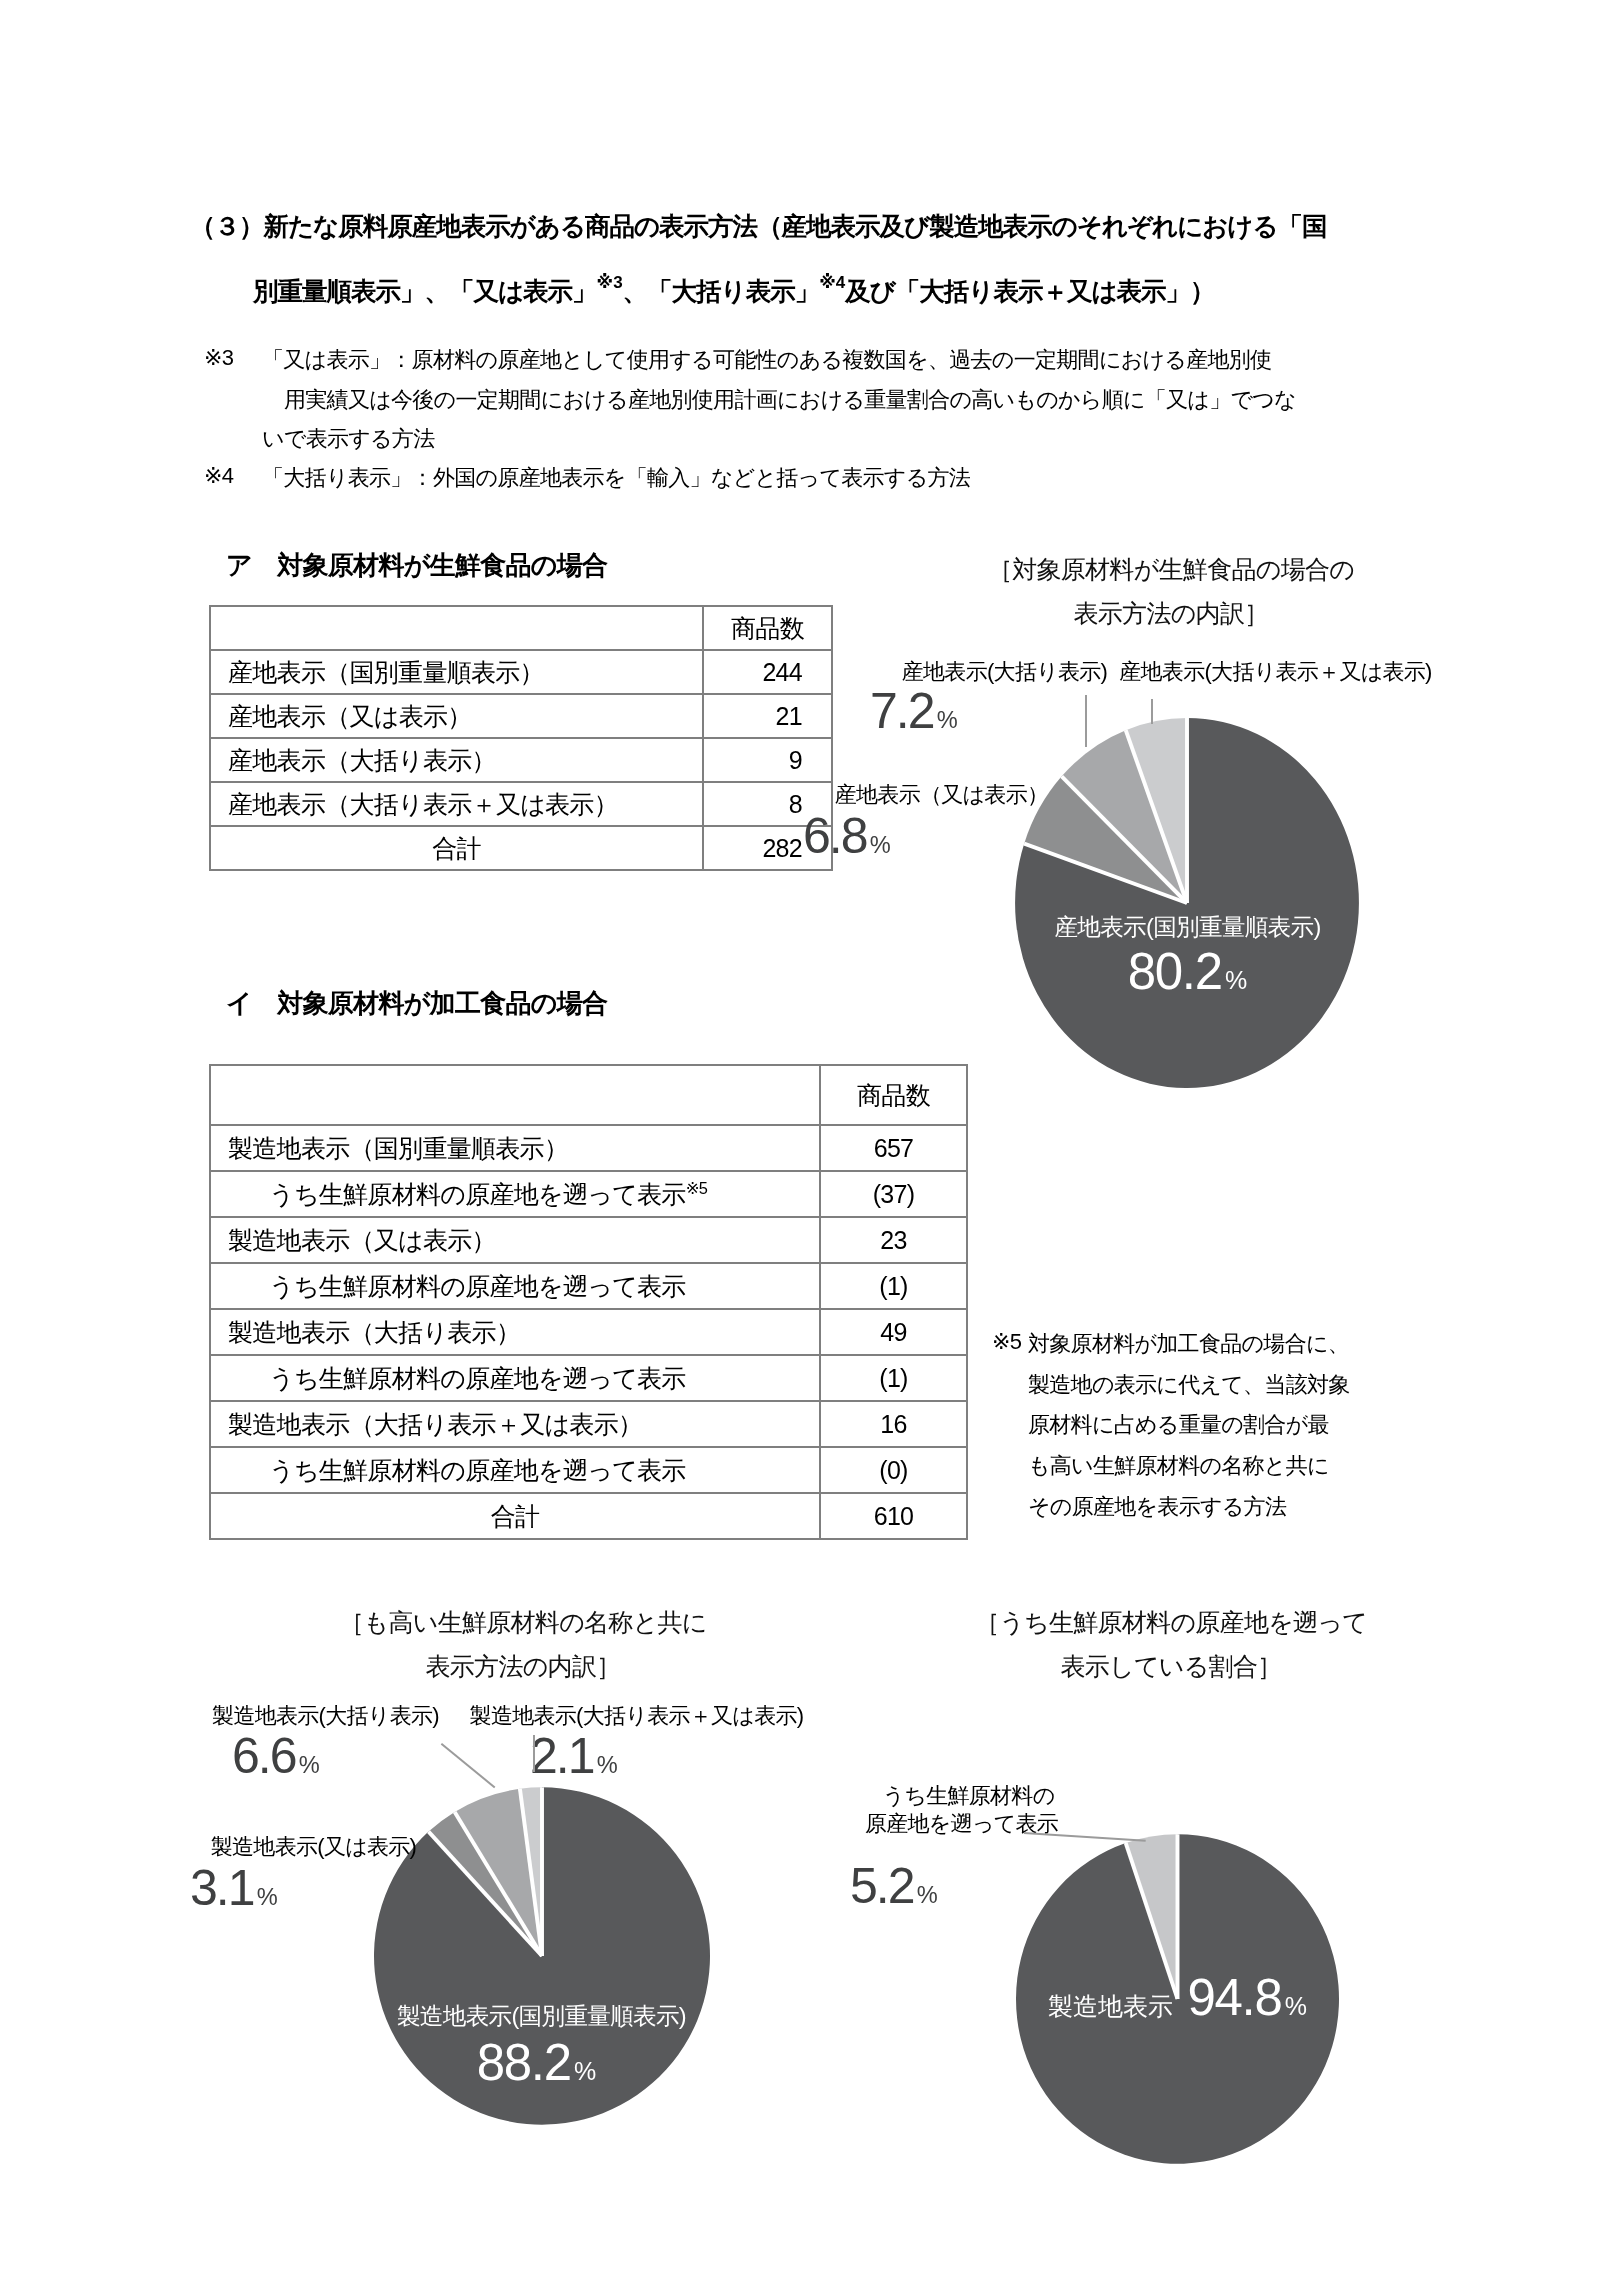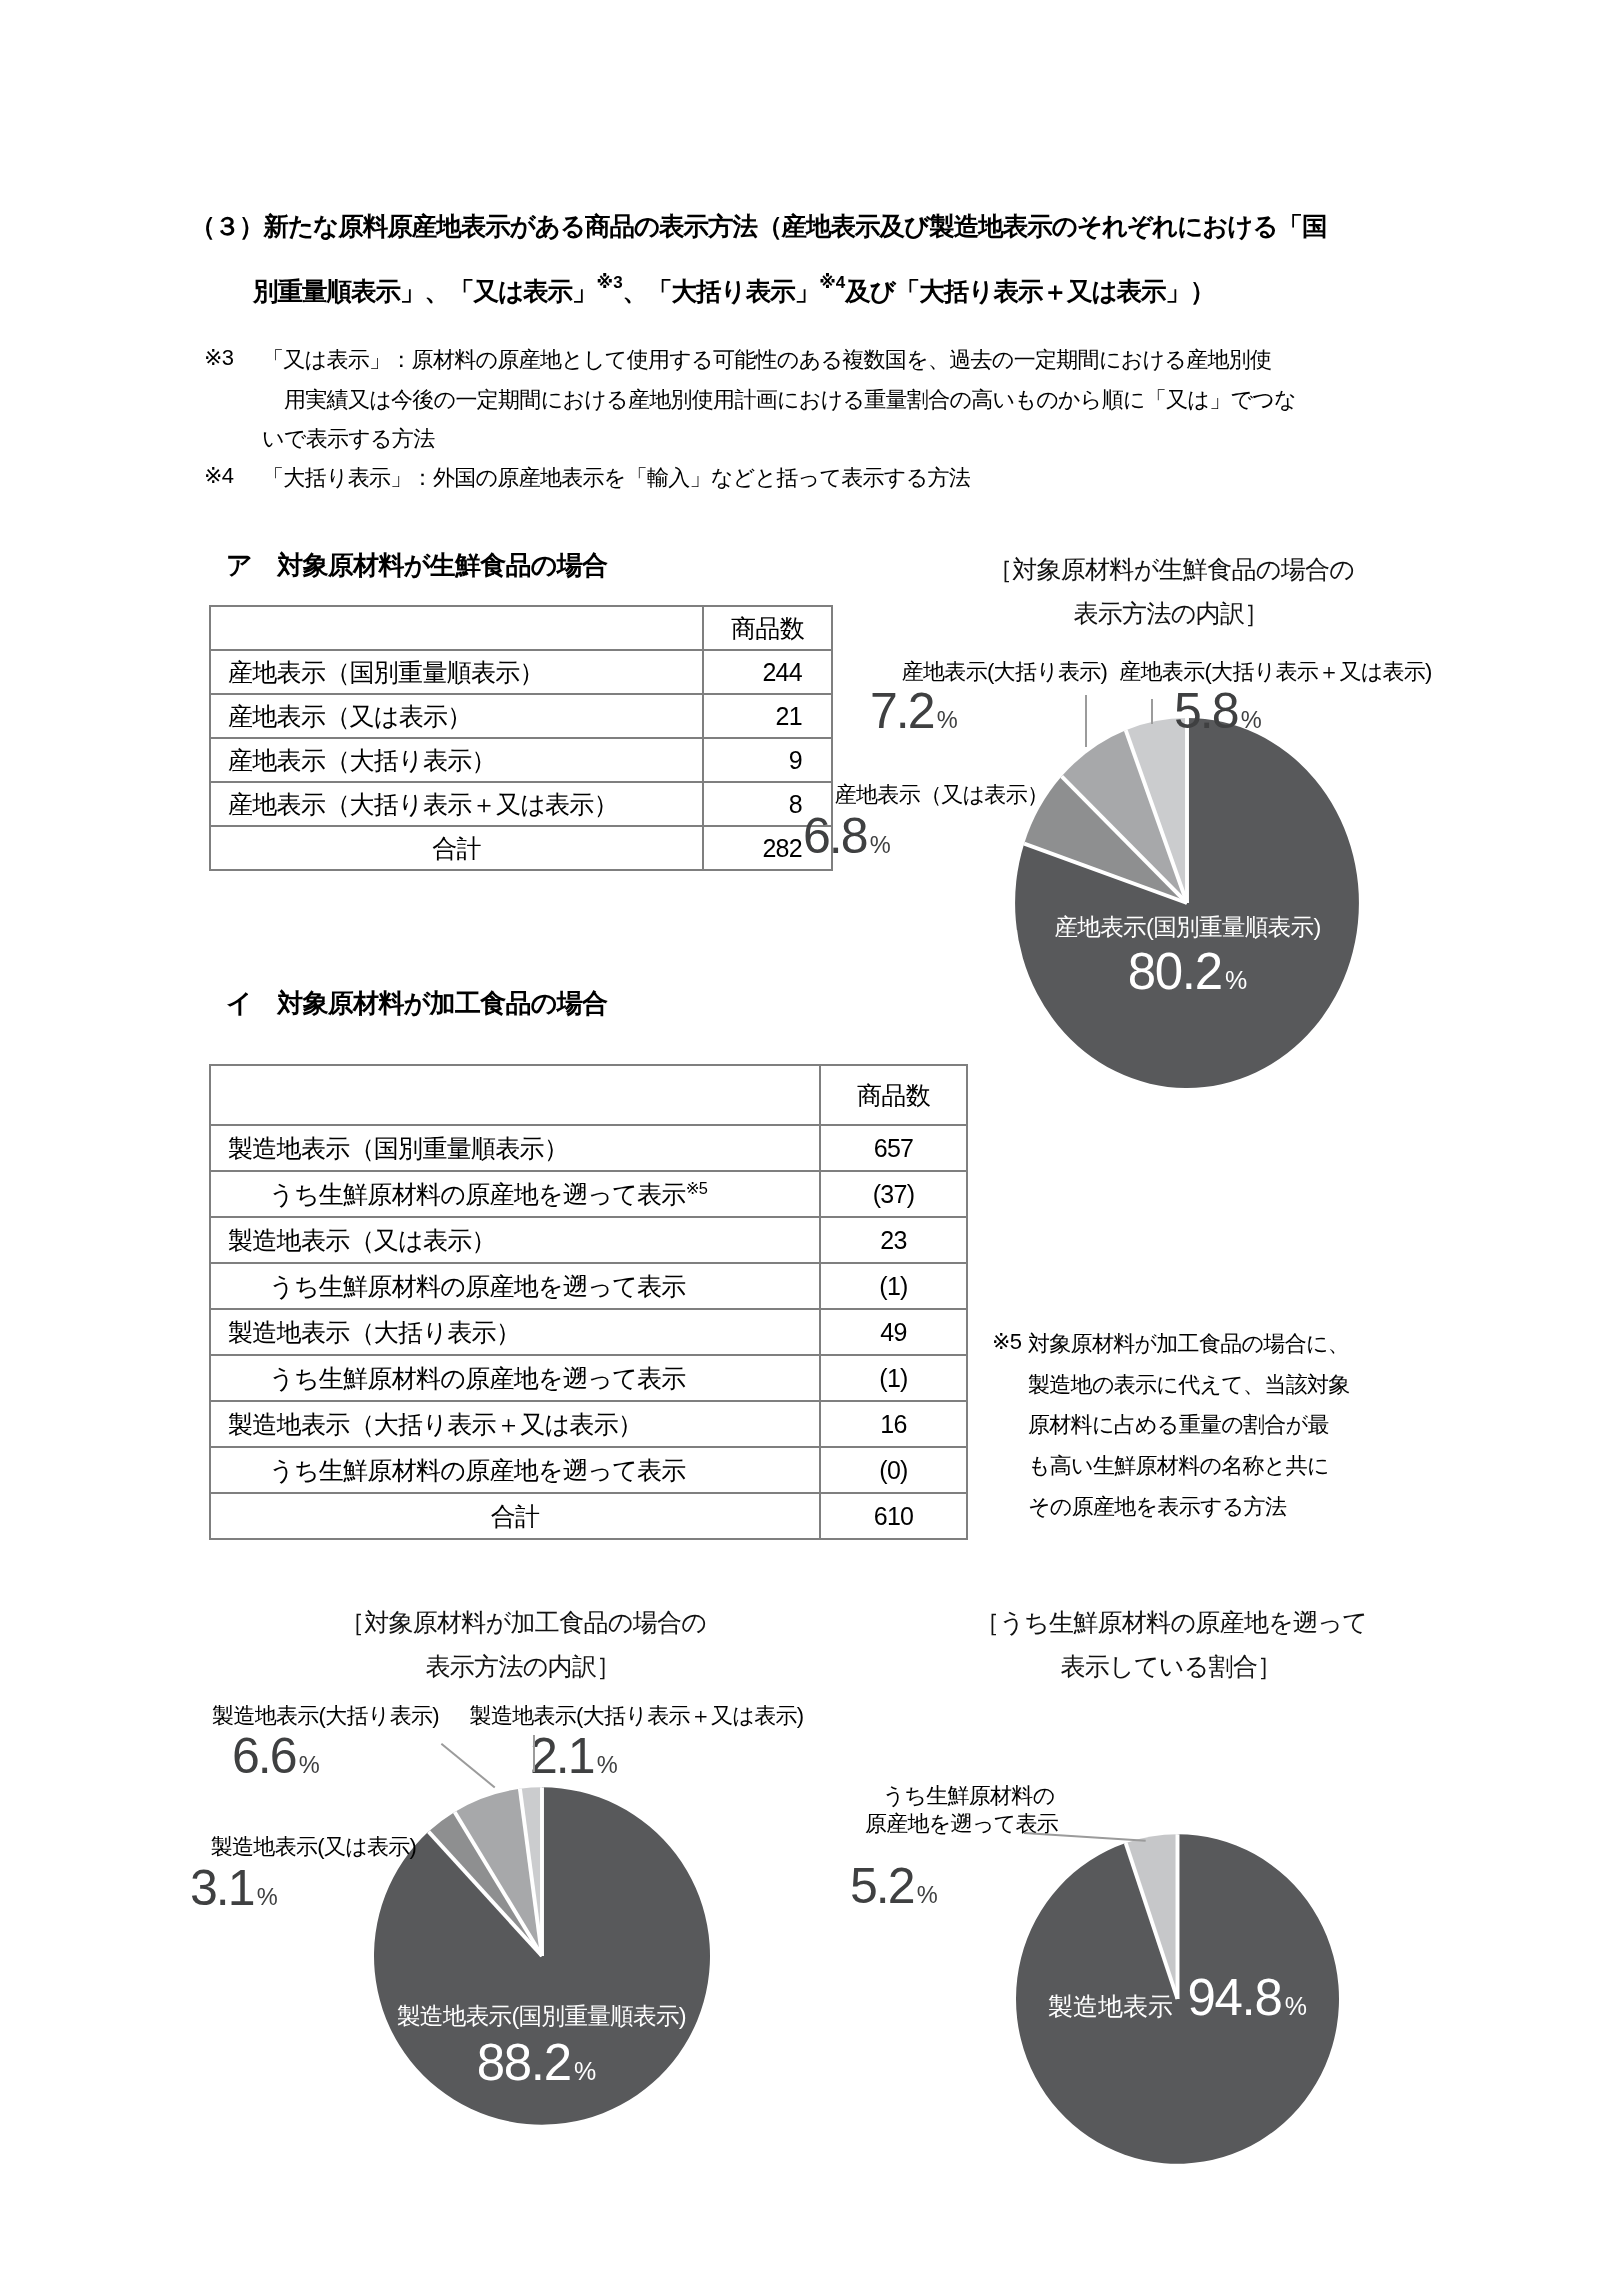--- a/index.html
+++ b/index.html
@@ -100,23 +100,20 @@
       <line x1="263" y1="283" x2="71.28125098816875" y2="89.27316902218112" stroke="#ffffff" stroke-width="6"></line>
       <line x1="263" y1="283" x2="169.26367589841513" y2="18.584909284778746" stroke="#ffffff" stroke-width="6"></line>
     </svg>
 
   <div class="abs plabel" style="left:841px;top:657px;width:327px;">産地表示(大括り表示)</div>
   <div class="abs pnum" style="left:870px;top:682px;width:262px;">
     <span class="big">7.2</span><span class="pct">%</span>
   </div>
 
   <div class="abs plabel" style="left:1079px;top:657px;width:393px;">産地表示(大括り表示＋又は表示)</div>
-  <div class="abs pnum" style="left:1174px;top:682px;width:262px;">
-    <span class="big">5.8</span><span class="pct">%</span>
-  </div>
 
   <div class="abs plabel" style="left:778px;top:780px;width:327px;">産地表示（又は表示）</div>
   <div class="abs pnum" style="left:803px;top:807px;width:262px;">
     <span class="big">6.8</span><span class="pct">%</span>
   </div>
 
   <div class="leader" style="left:1085px;top:695px;width:2px;height:52px;"></div>
   <div class="leader" style="left:1151px;top:699px;width:2px;height:25px;"></div>
 
   <div class="abs wlabel" style="left:1024px;top:911px;width:327px;">産地表示(国別重量順表示)</div>
@@ -175,21 +172,21 @@
   </tbody>
     </table>
 
   <div class="abs note" style="left:992px;top:1329px;">※5</div>
   <div class="abs note" style="left:1028px;top:1329px;">対象原材料が加工食品の場合に、</div>
   <div class="abs note" style="left:1028px;top:1370px;">製造地の表示に代えて、当該対象</div>
   <div class="abs note" style="left:1028px;top:1410px;">原材料に占める重量の割合が最</div>
   <div class="abs note" style="left:1028px;top:1451px;">も高い生鮮原材料の名称と共に</div>
   <div class="abs note" style="left:1028px;top:1492px;">その原産地を表示する方法</div>
 
-  <div class="abs pietitle" style="left:294px;top:1606px;width:458px;">［対象原材料が加工食品の場合の</div>
+  <div class="abs pietitle" style="left:294px;top:1606px;width:458px;">［も高い生鮮原材料の名称と共に</div>
   <div class="abs pietitle" style="left:294px;top:1650px;width:458px;">表示方法の内訳］</div>
 
   <svg class="pie" width="336" height="338" style="left:374px;top:1787px;" viewBox="0 0 514 516">
       <path d="M 257 258 L 257 0 A 257 258 0 1 1 83.43946831289682 67.72161572159104 Z" fill="#58595b"></path>
       <path d="M 257 258 L 83.43946831289682 67.72161572159104 A 257 258 0 0 1 123.40694294647787 37.59642262158172 Z" fill="#8e8f90"></path>
       <path d="M 257 258 L 123.40694294647787 37.59642262158172 A 257 258 0 0 1 223.18795971328362 2.242631184067278 Z" fill="#a7a8aa"></path>
       <path d="M 257 258 L 223.18795971328362 2.242631184067278 A 257 258 0 0 1 257.00000000000017 0 Z" fill="#cbccce"></path>
       <line x1="257" y1="258" x2="257" y2="0" stroke="#ffffff" stroke-width="6"></line>
       <line x1="257" y1="258" x2="83.43946831289682" y2="67.72161572159104" stroke="#ffffff" stroke-width="6"></line>
       <line x1="257" y1="258" x2="123.40694294647787" y2="37.59642262158172" stroke="#ffffff" stroke-width="6"></line>

